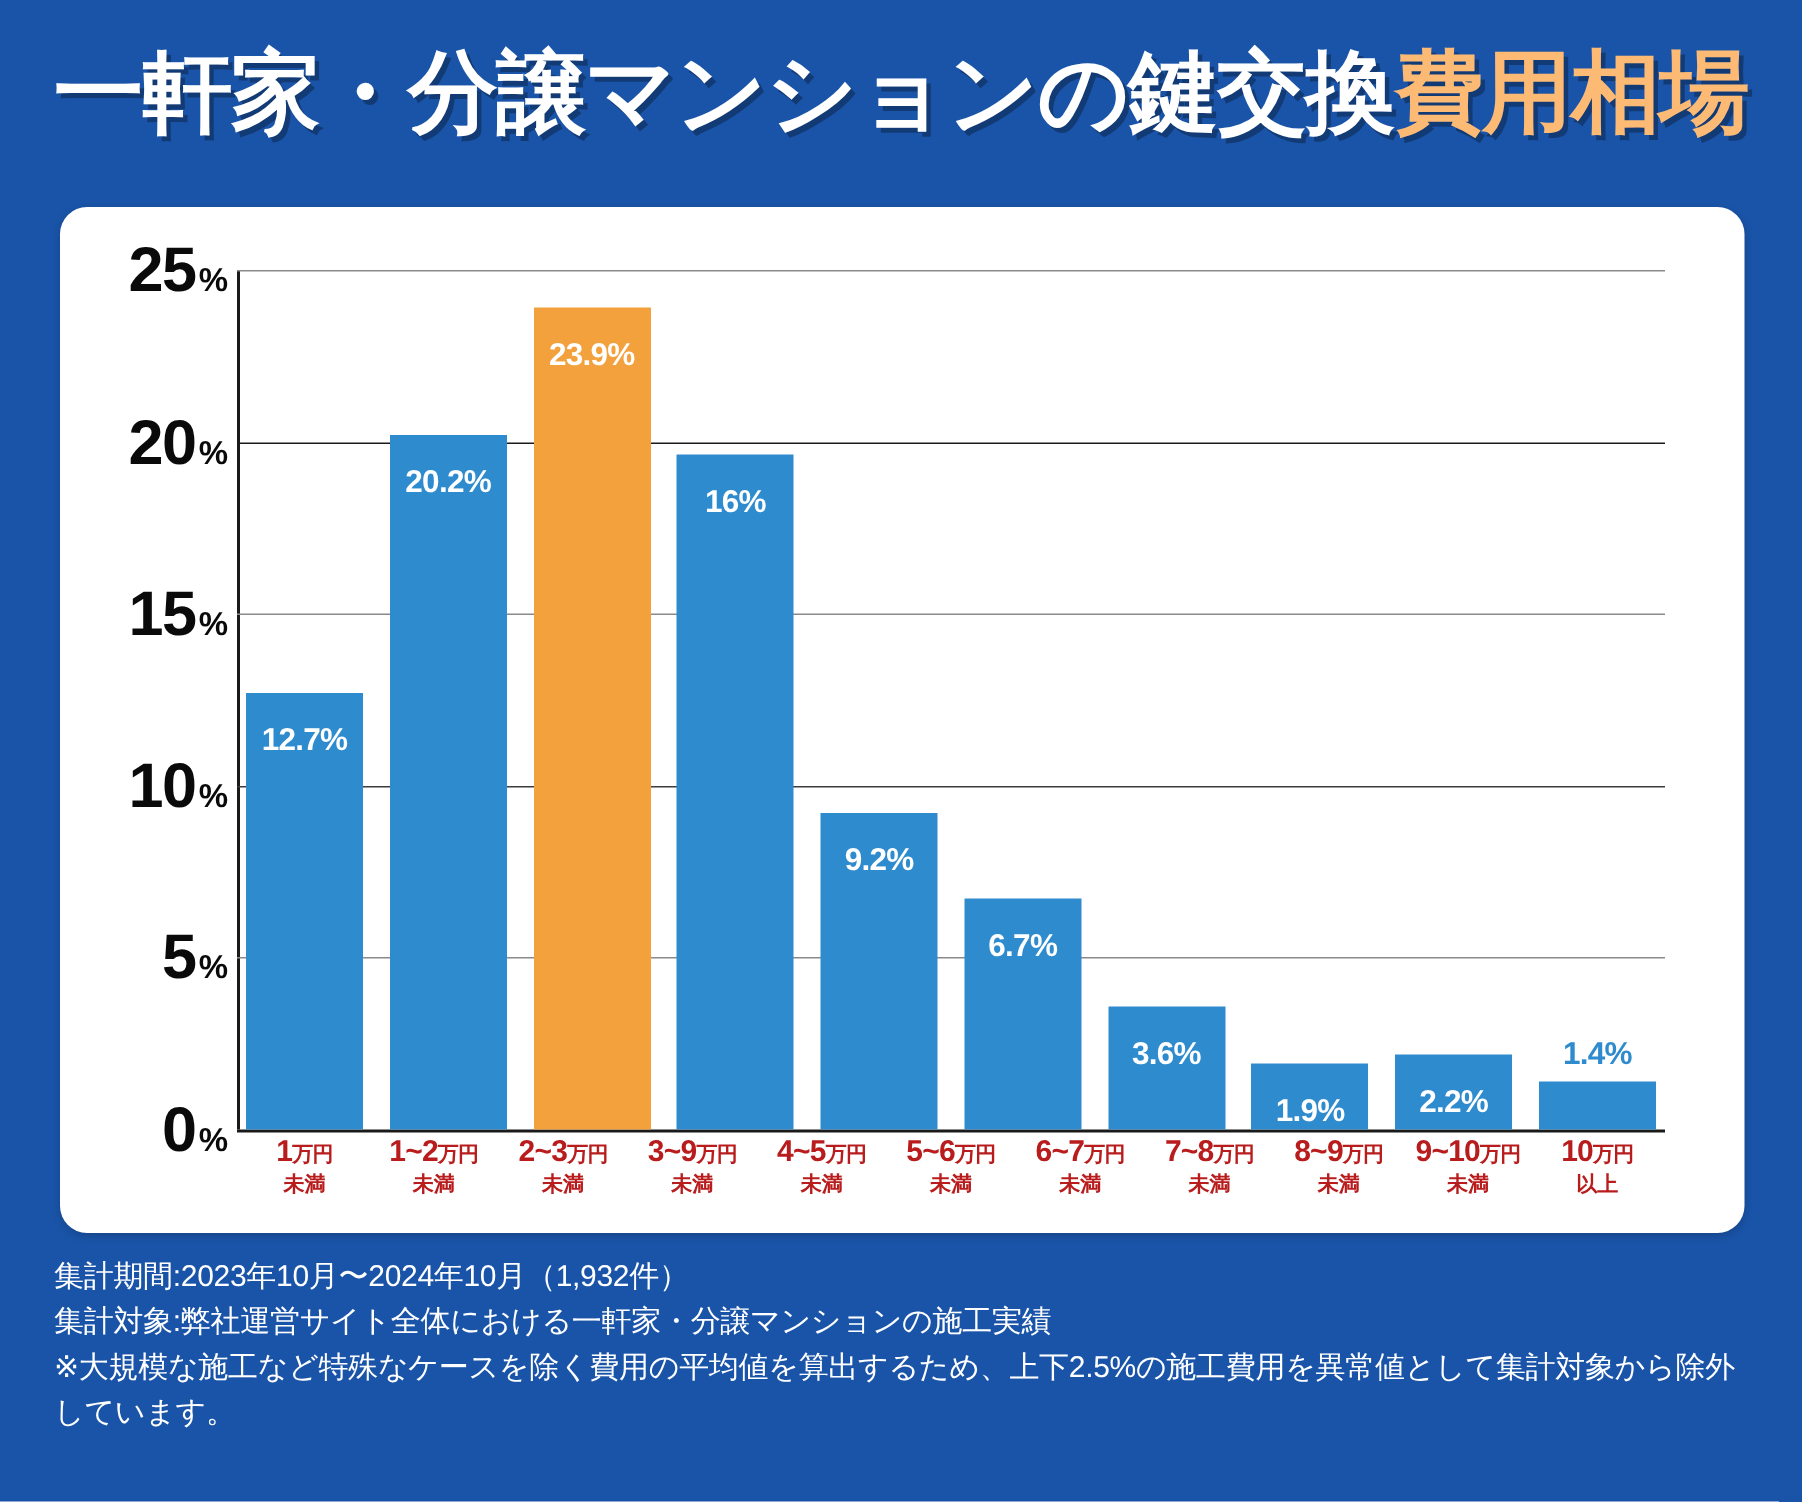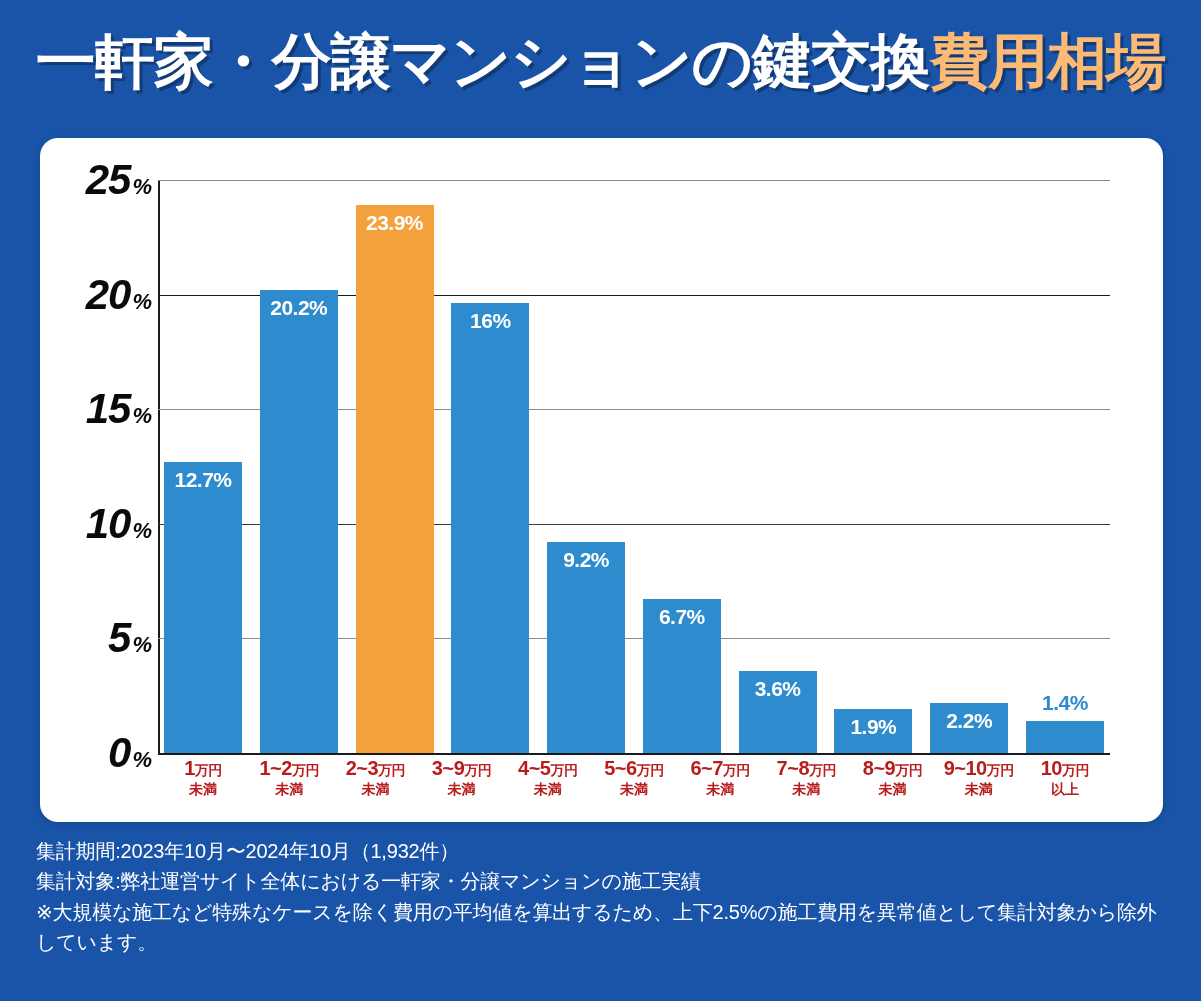--- a/index.html
+++ b/index.html
@@ -79,21 +79,20 @@
     width: 112px;
     height: 573px;
   }
   .ytick-row {
     position: absolute;
     left: 0;
     width: 112px;
     text-align: right;
     transform: translateY(-50%);
     white-space: nowrap;
-    font-style: italic;
   }
   .ytick-num {
     font-size: 42px;
     font-weight: 700;
     color: #0A0A0A;
     letter-spacing: -1px;
   }
   .ytick-pct {
     font-size: 22px;
     font-weight: 600;
@@ -142,21 +141,21 @@
     position: absolute;
     left: 0;
     width: 78px;
     text-align: center;
     font-size: 21px;
     font-weight: 700;
     letter-spacing: -0.5px;
     white-space: nowrap;
   }
   .bar-label.inside {
-    top: 6px;
+    top: 20px;
     color: #FFFFFF;
   }
   .bar-label.outside {
     top: -30px;
     color: #2E8BCE;
   }
 
   
   #x-axis {
     position: absolute;

